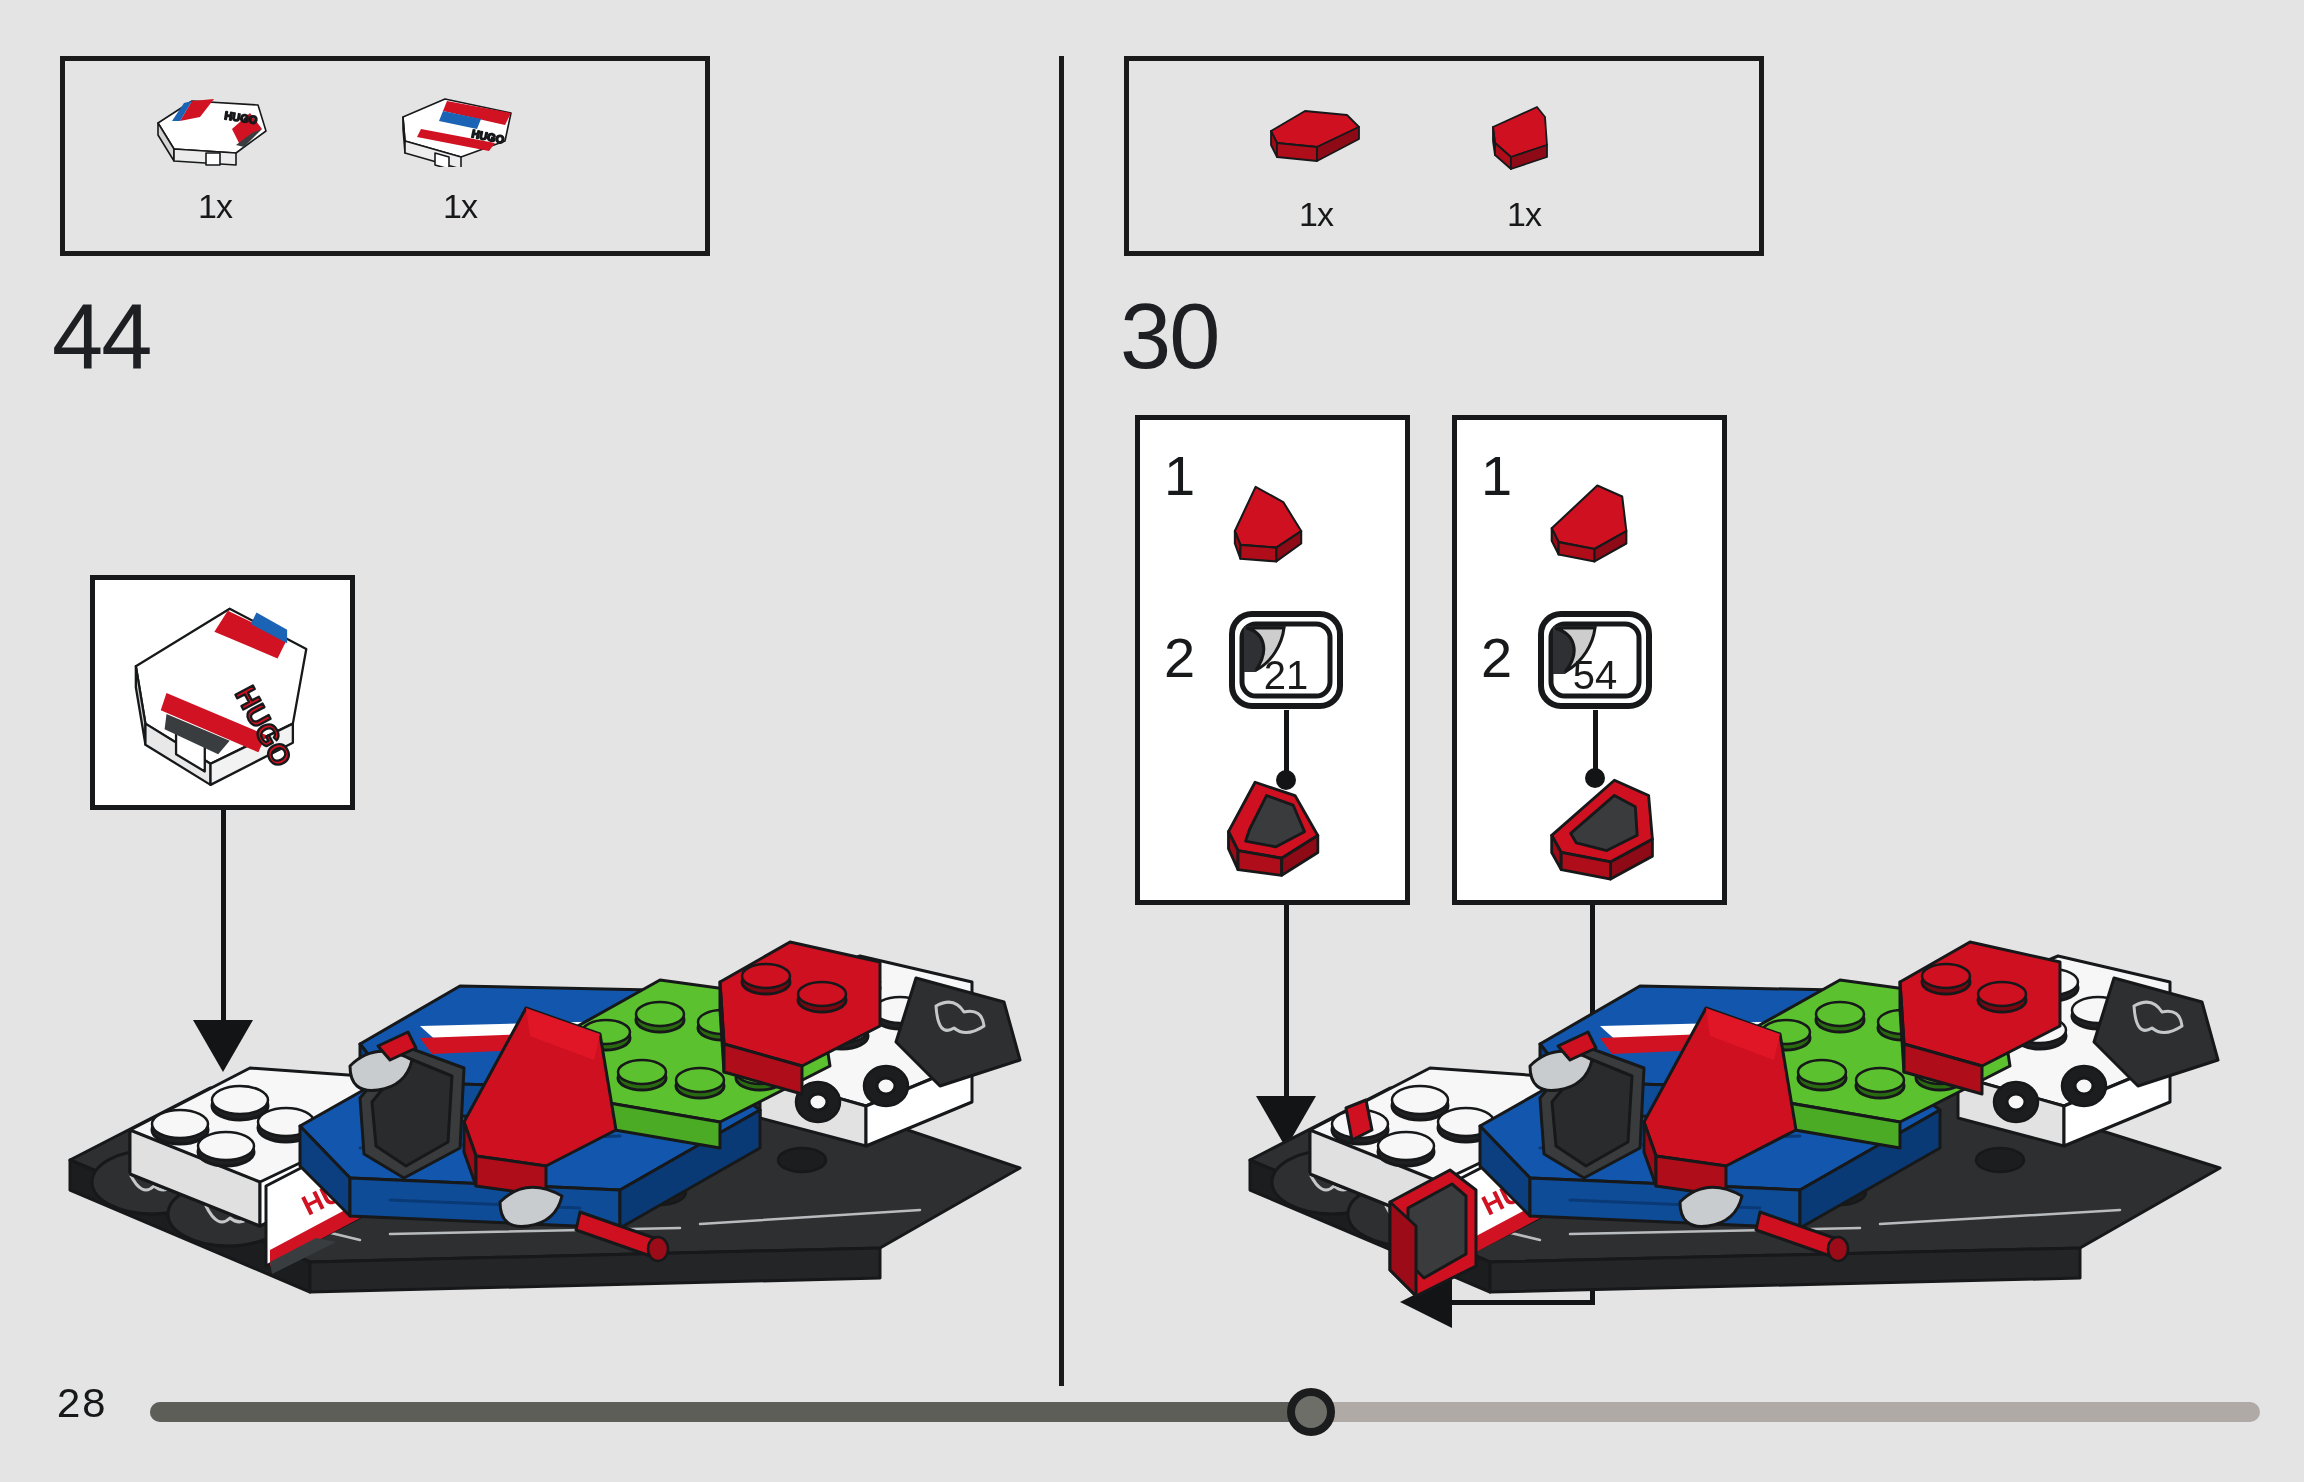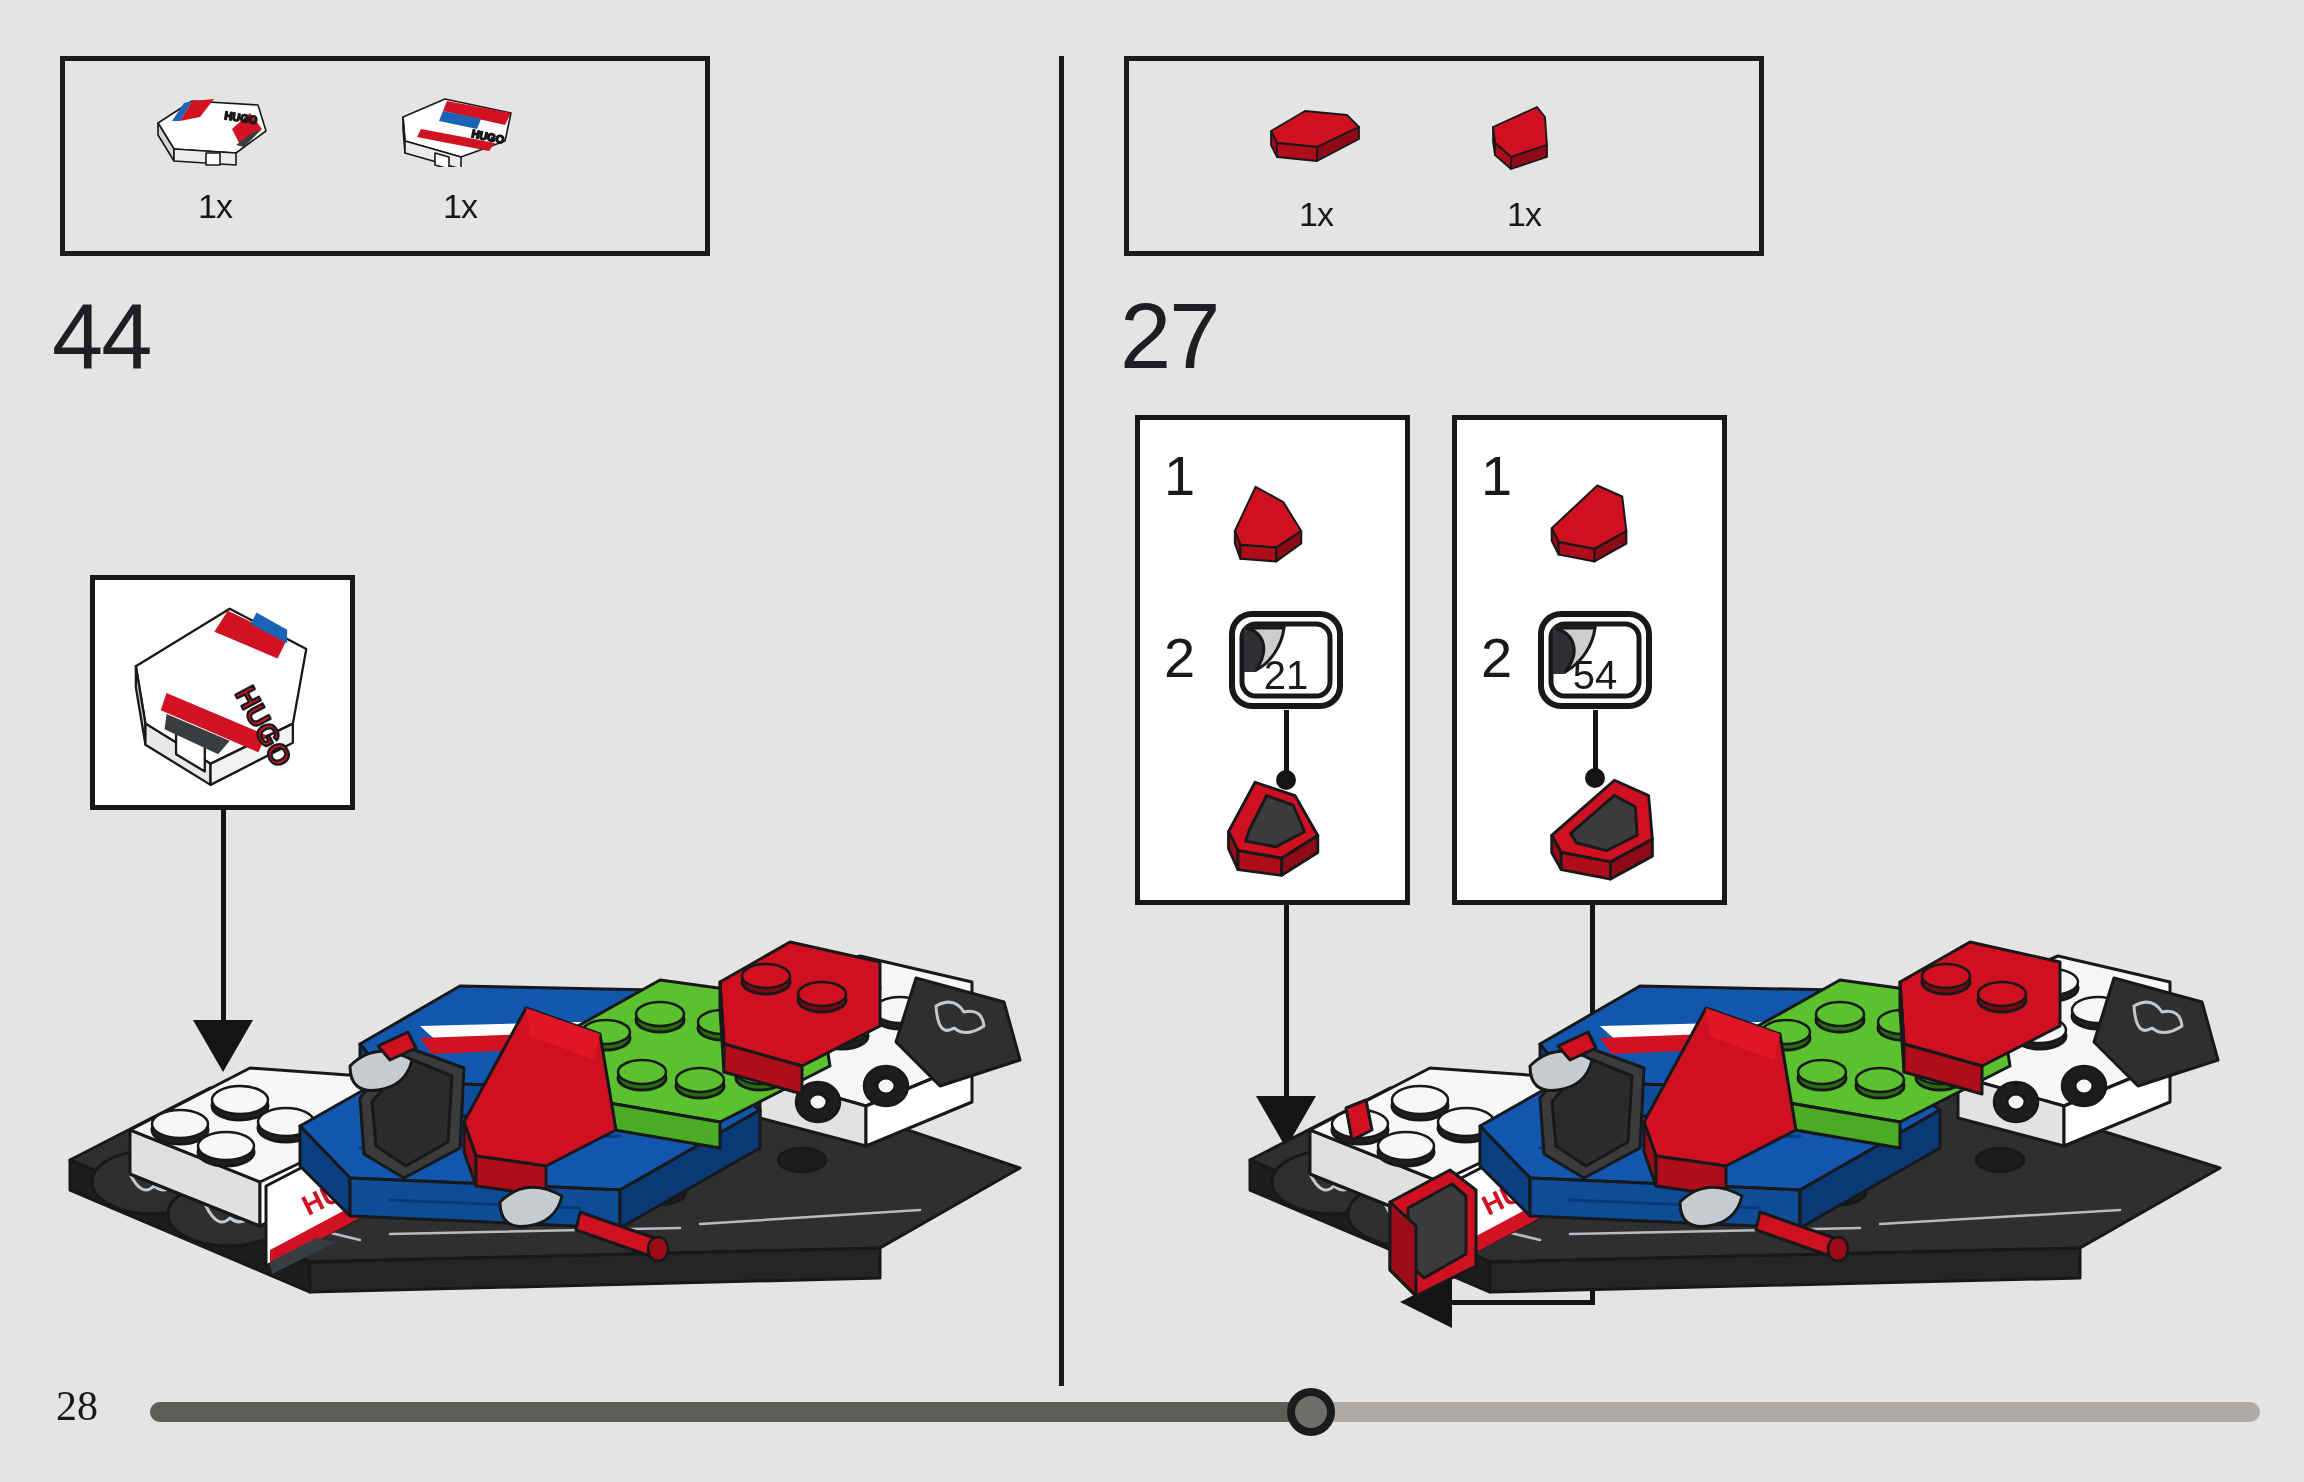--- a/index.html
+++ b/index.html
@@ -89,21 +89,21 @@
   .arrow-left{
     border-top:26px solid transparent;
     border-bottom:26px solid transparent;
     border-right:52px solid #131416;
   }
 
   
   #page-number{
     position:absolute;left:56px;top:1382px;
     font-size:42px;color:#16181a;
-    font-family:Liberation Serif, serif;
+    font-family:Liberation Mono, monospace;
   }
   #progress-track{
     position:absolute;left:150px;top:1402px;width:2110px;height:20px;
     background:#b0aaa6;border-radius:10px;
   }
   #progress-fill{
     position:absolute;left:0;top:0;height:20px;width:55%;
     background:#5e5e59;border-radius:10px;
   }
   #progress-knob{
@@ -188,21 +188,21 @@
             <path d="M46 52 L62 66 L62 78 L46 64 Z" fill="#b00d1a"></path>
             <path d="M62 66 L98 54 L98 66 L62 78 Z" fill="#8e0a16"></path>
           </g>
         </svg>
       </div>
       <div class="part-count">1x</div>
     </div>
   </div>
 
   <div class="step-number" id="step-number-36">44</div>
-  <div class="step-number" id="step-number-37">27</div>
+  <div class="step-number" id="step-number-37">30</div>
 
   <div id="column-divider"></div>
 
   <div class="callout-box" id="callout-hugo">
     <svg viewBox="0 0 265 235" style="width:100%;height:100%;">
       <g stroke="#16181a" stroke-width="2.4" stroke-linejoin="round">
         <path d="M42 90 L140 30 L220 72 L206 150 L120 192 L52 150 Z" fill="#ffffff"></path>
         <path d="M42 90 L52 150 L52 172 L42 112 Z" fill="#d0d0d0"></path>
         <path d="M52 150 L120 192 L120 214 L52 172 Z" fill="#e8e8e8"></path>
         <path d="M120 192 L206 150 L206 170 L120 214 Z" fill="#f2f2f2"></path>

